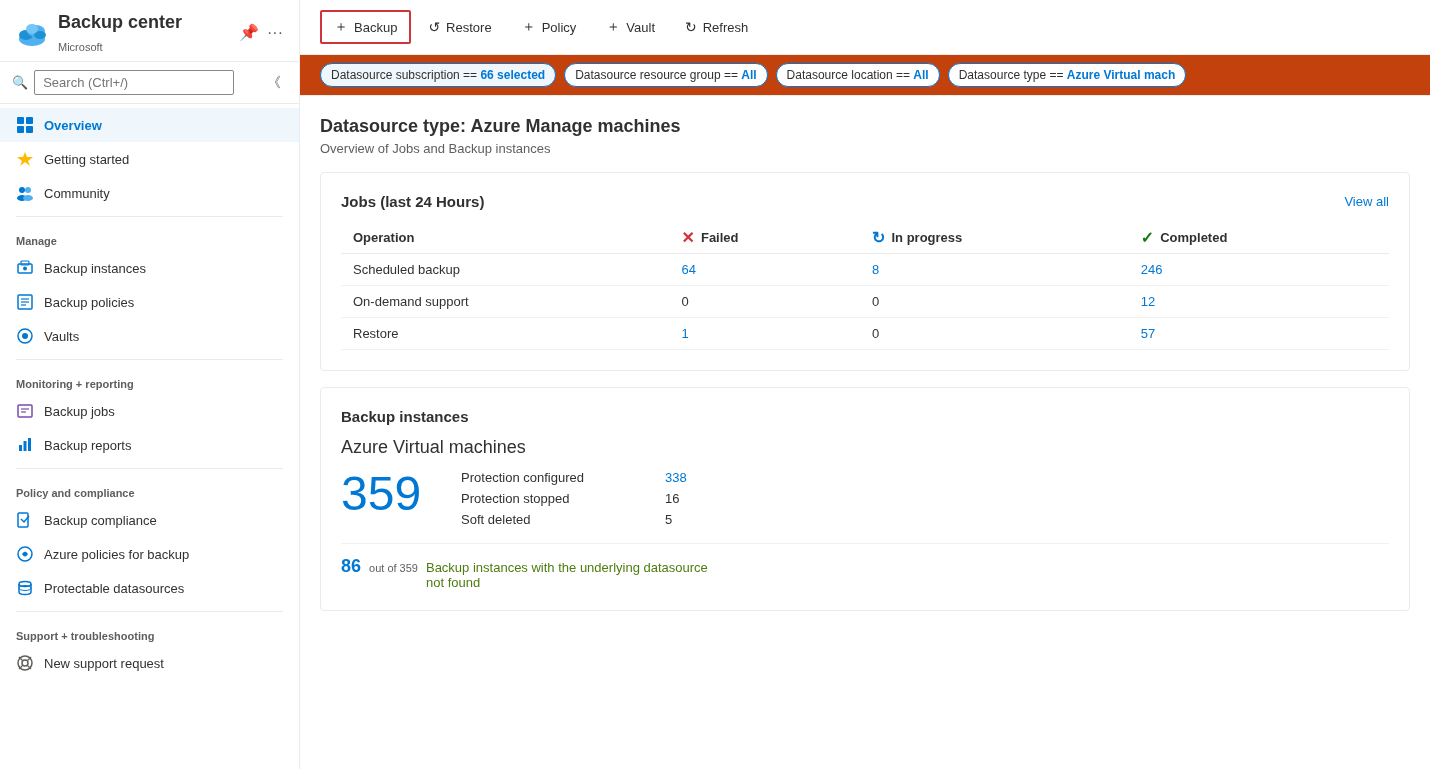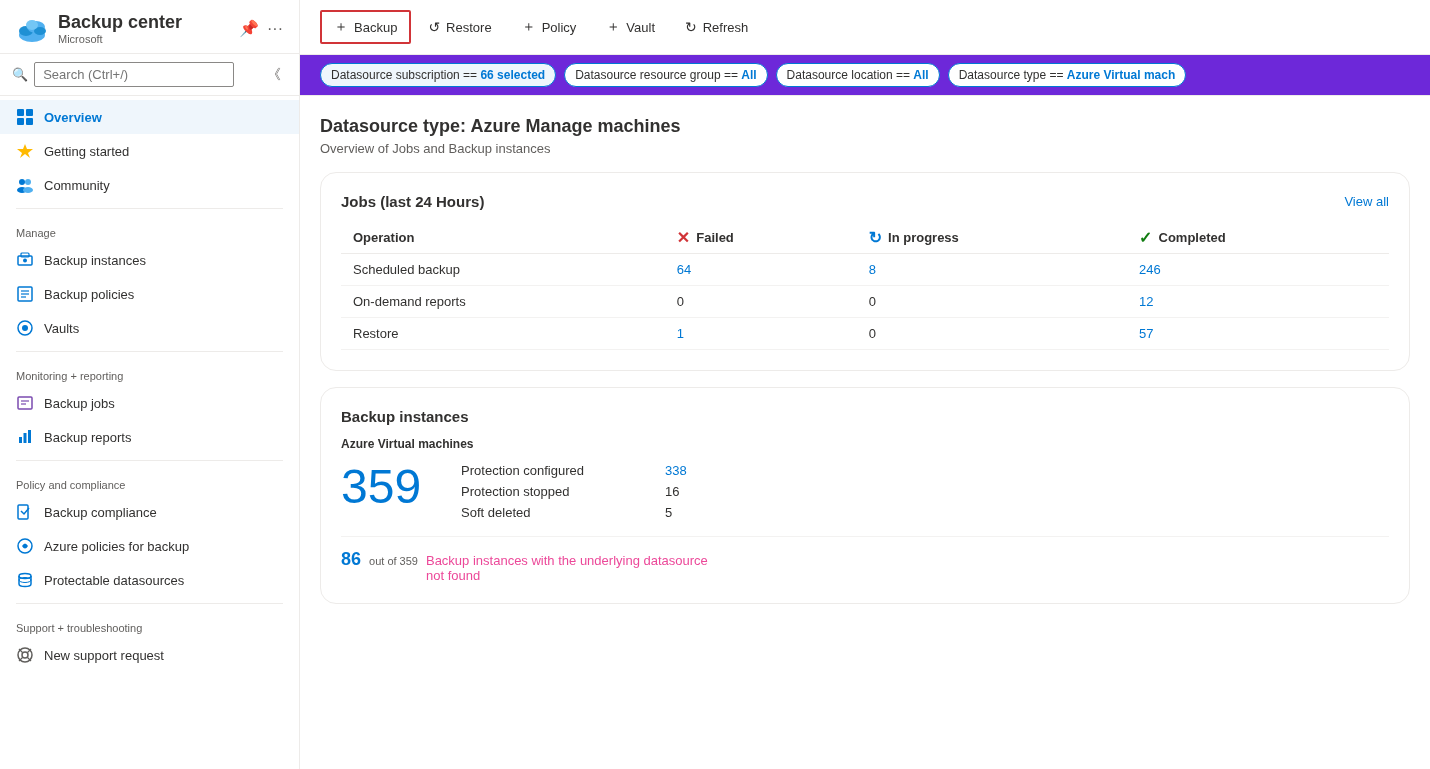--- a/index.html
+++ b/index.html
@@ -21,21 +21,21 @@
       align-items: center;
       padding: 12px 16px 8px 16px;
       border-bottom: 1px solid #edebe9;
     }
     .sidebar-icon {
       width: 32px;
       height: 32px;
       margin-right: 10px;
       flex-shrink: 0;
     }
-    .sidebar-title-block { display: flex; flex-direction: column; flex: 1; }
+    .sidebar-title-block { display: flex; flex-direction: column; flex: 1; gap: 8px; }
     .sidebar-title { font-size: 18px; font-weight: 600; color: #323130; }
     .sidebar-subtitle { font-size: 11px; color: #605e5c; }
     .sidebar-header-icons { display: flex; gap: 8px; align-items: center; margin-left: 8px; }
     .sidebar-header-icons span { font-size: 16px; color: #605e5c; cursor: pointer; }
 
     .sidebar-search {
       padding: 8px 12px;
       border-bottom: 1px solid #edebe9;
       display: flex;
       align-items: center;
@@ -67,21 +67,21 @@
       padding: 8px 16px;
       cursor: pointer;
       color: #323130;
       font-size: 13px;
       gap: 10px;
     }
     .nav-item.active { background: #eff6fc; color: #0078d4; font-weight: 700; }
     .nav-item .nav-icon { width: 18px; height: 18px; flex-shrink: 0; display: flex; align-items: center; justify-content: center; }
     .nav-section-label {
       font-size: 11px;
-      font-weight: 400;
+      font-weight: 700;
       color: #605e5c;
       padding: 12px 16px 4px 16px;
       text-transform: none;
     }
     .nav-divider { border: none; border-top: 1px solid #edebe9; margin: 6px 16px; }
 
     
     .main-content {
       flex: 1;
       background: #fff;
@@ -120,21 +120,21 @@
     .toolbar-btn .btn-icon { font-size: 14px; }
 
     
     .filter-bar {
       display: flex;
       align-items: center;
       padding: 8px 20px;
       border-bottom: 1px solid #edebe9;
       gap: 8px;
       flex-shrink: 0;
-      background: #6d28d9;
+      background: #c2410c;
       flex-wrap: nowrap;
       overflow: hidden;
     }
     .filter-chip {
       display: flex;
       align-items: center;
       padding: 4px 10px;
       border: 1px solid #0078d4;
       border-radius: 16px;
       font-size: 12px;
@@ -154,21 +154,21 @@
       padding: 20px;
       background: #fff;
     }
 
     .page-heading { font-size: 18px; font-weight: 600; margin-bottom: 4px; }
     .page-subheading { font-size: 13px; color: #605e5c; margin-bottom: 16px; }
 
     
     .card {
       border: 1px solid #edebe9;
-      border-radius: 16px;
+      border-radius: 4px;
       padding: 20px;
       margin-bottom: 16px;
       background: #fff;
     }
     .card-title { font-size: 15px; font-weight: 600; margin-bottom: 12px; }
 
     
     .jobs-header {
       display: flex;
       justify-content: space-between;
@@ -197,40 +197,40 @@
       display: flex;
       align-items: center;
       gap: 6px;
     }
     .status-icon-failed { color: #d13438; font-size: 16px; }
     .status-icon-inprogress { color: #0078d4; font-size: 16px; }
     .status-icon-completed { color: #107c10; font-size: 16px; }
     .link-value { color: #0078d4; cursor: pointer; }
 
     
-    .instances-subtitle { font-size: 12px; font-weight: 700; margin-bottom: 12px; }
+    .instances-subtitle { font-size: 18px; font-weight: 400; margin-bottom: 12px; }
     .instances-body { display: flex; align-items: flex-start; gap: 40px; }
     .instances-count { font-size: 48px; color: #0078d4; font-weight: 300; line-height: 1; }
     .instances-details { display: flex; flex-direction: column; gap: 6px; }
     .instance-row { display: flex; gap: 24px; font-size: 13px; }
     .instance-label { color: #323130; min-width: 180px; }
     .instance-value { color: #0078d4; font-weight: 500; cursor: pointer; }
     .instance-value.black { color: #323130; }
 
     .instances-footer {
       display: flex;
       align-items: baseline;
       gap: 8px;
       margin-top: 16px;
       padding-top: 12px;
       border-top: 1px solid #f3f2f1;
     }
     .instances-footer-count { font-size: 18px; color: #0078d4; font-weight: 600; cursor: pointer; }
     .instances-footer-sub { font-size: 11px; color: #605e5c; }
-    .instances-footer-desc { font-size: 13px; color: #ec4899; max-width: 300px; }
+    .instances-footer-desc { font-size: 13px; color: #4d7c0f; max-width: 300px; }
   </style>
 </head>
 <body>
 
 <div class="sidebar">
   <div class="sidebar-header">
     <div class="sidebar-icon">
       <svg viewBox="0 0 32 32" width="32" height="32">
         <ellipse cx="16" cy="22" rx="13" ry="7" fill="#50b0f0"></ellipse>
         <ellipse cx="10" cy="18" rx="7" ry="5" fill="#1e90d4"></ellipse>
@@ -473,21 +473,21 @@
           </tr>
         </thead>
         <tbody id="jobs-tbody">
         <tr>
               <td>Scheduled backup</td>
               <td><span class="link-value">64</span></td>
               <td><span class="link-value">8</span></td>
               <td><span class="link-value">246</span></td>
             </tr>
             <tr>
-              <td>On-demand reports</td>
+              <td>On-demand support</td>
               <td>0</td>
               <td>0</td>
               <td><span class="link-value">12</span></td>
             </tr>
             <tr>
               <td>Restore</td>
               <td><span class="link-value">1</span></td>
               <td>0</td>
               <td><span class="link-value">57</span></td>
             </tr>

